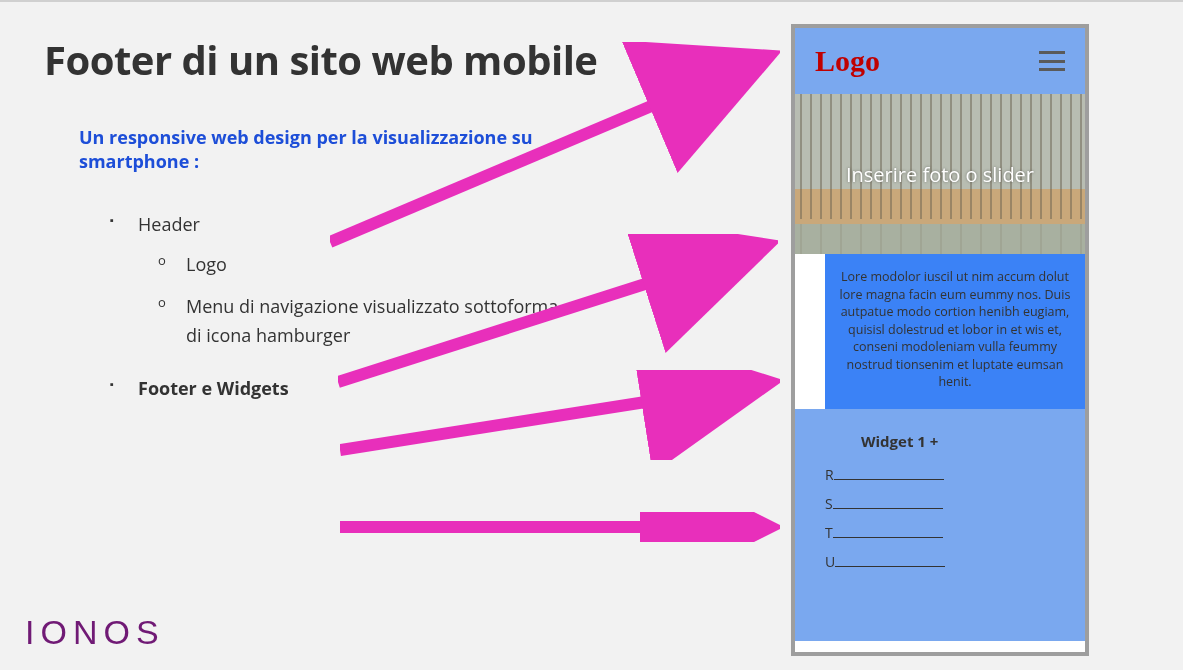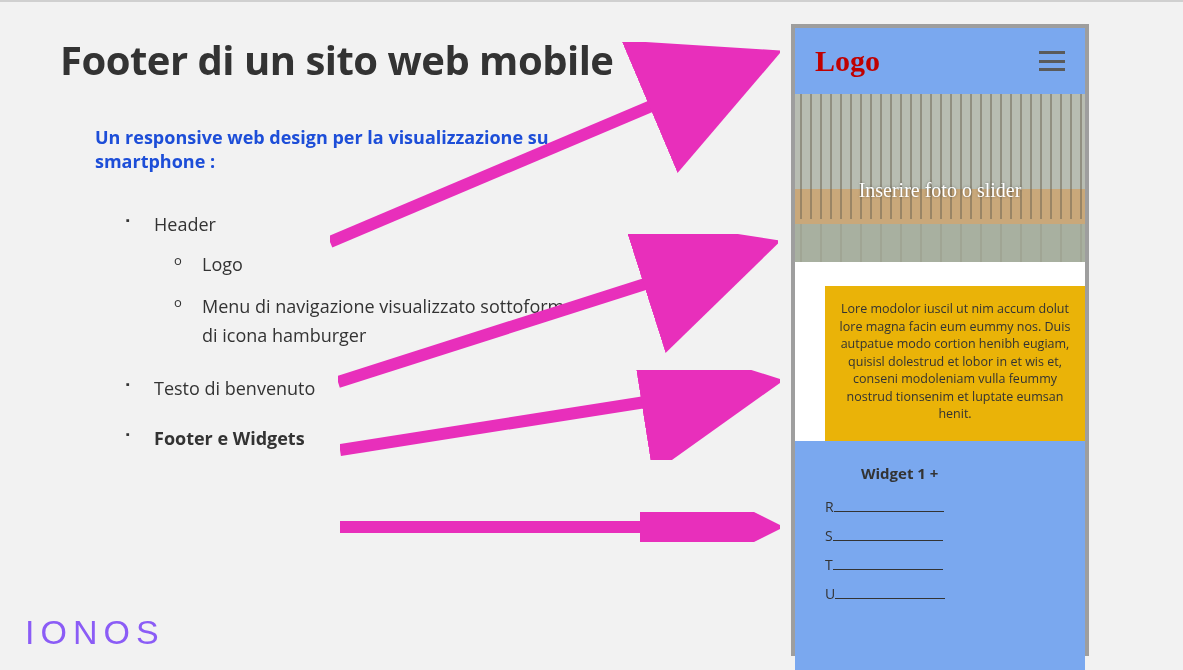--- a/index.html
+++ b/index.html
@@ -7,21 +7,21 @@
     width: 1183px;
     height: 670px;
     background: #f2f2f2;
     font-family: "Segoe UI", "Open Sans", Arial, sans-serif;
     position: relative;
     overflow: hidden;
     border-top: 2px solid #d0d0d0;
   }
   .left {
     position: absolute;
-    left: 60px;
+    left: 44px;
     top: 30px;
     width: 620px;
   }
   .title {
     font-size: 40px;
     font-weight: 700;
     color: #333;
     letter-spacing: -0.5px;
   }
   .subtitle {
@@ -74,21 +74,21 @@
     top: 0;
     font-size: 13px;
     color: #333;
   }
   .brand {
     position: absolute;
     left: 25px;
     bottom: 18px;
     font-size: 34px;
     letter-spacing: 6px;
-    color: #8b5cf6;
+    color: #701a75;
     font-weight: 500;
     font-family: Arial, sans-serif;
   }
   
   .phone {
     position: absolute;
     right: 94px;
     top: 22px;
     width: 298px;
     height: 632px;
@@ -116,44 +116,43 @@
     flex-direction: column;
     justify-content: space-between;
   }
   .hamburger span {
     display: block;
     height: 3px;
     background: #5a5a5a;
     width: 100%;
   }
   .slider {
-    height: 192px;
+    height: 160px;
     position: relative;
     overflow: hidden;
-    font-family: Liberation Serif, serif;
   }
   .slider svg { position: absolute; inset: 0; }
   .slider-text {
     position: absolute;
     inset: 0;
     display: flex;
     align-items: center;
     justify-content: center;
     color: #fff;
     font-size: 20px;
     font-weight: 400;
     text-shadow: 0 0 3px rgba(0,0,0,0.4);
   }
   .welcome {
     padding: 14px 12px 18px;
     font-size: 12.5px;
     color: #333;
     text-align: center;
     line-height: 1.4;
-    background: #eab308;
+    background: #3b82f6;
     margin-left: 30px;
   }
   .footer-block {
     background: #7aa8ef;
     padding: 22px 26px 10px;
     color: #333;
     height: 232px;
   }
   .widget {
     font-size: 15px;
@@ -192,21 +191,20 @@
   <div class="title">Footer di un sito web mobile</div>
   <div class="subtitle">Un responsive web design per la visualizzazione su smartphone :</div>
   <ul class="outer">
     <li>
       <span>Header</span>
       <ul class="inner">
         <li>Logo</li>
         <li style="width:420px">Menu di navigazione visualizzato sottoforma di icona hamburger</li>
       </ul>
     </li>
-    <li>Testo di benvenuto</li>
     <li class="bold">Footer e Widgets</li>
   </ul>
 </div>
 
 <div class="brand">IONOS</div>
 
 <div class="phone">
   <div class="phone-header">
     <div class="logo">Logo</div>
     <div class="hamburger">

